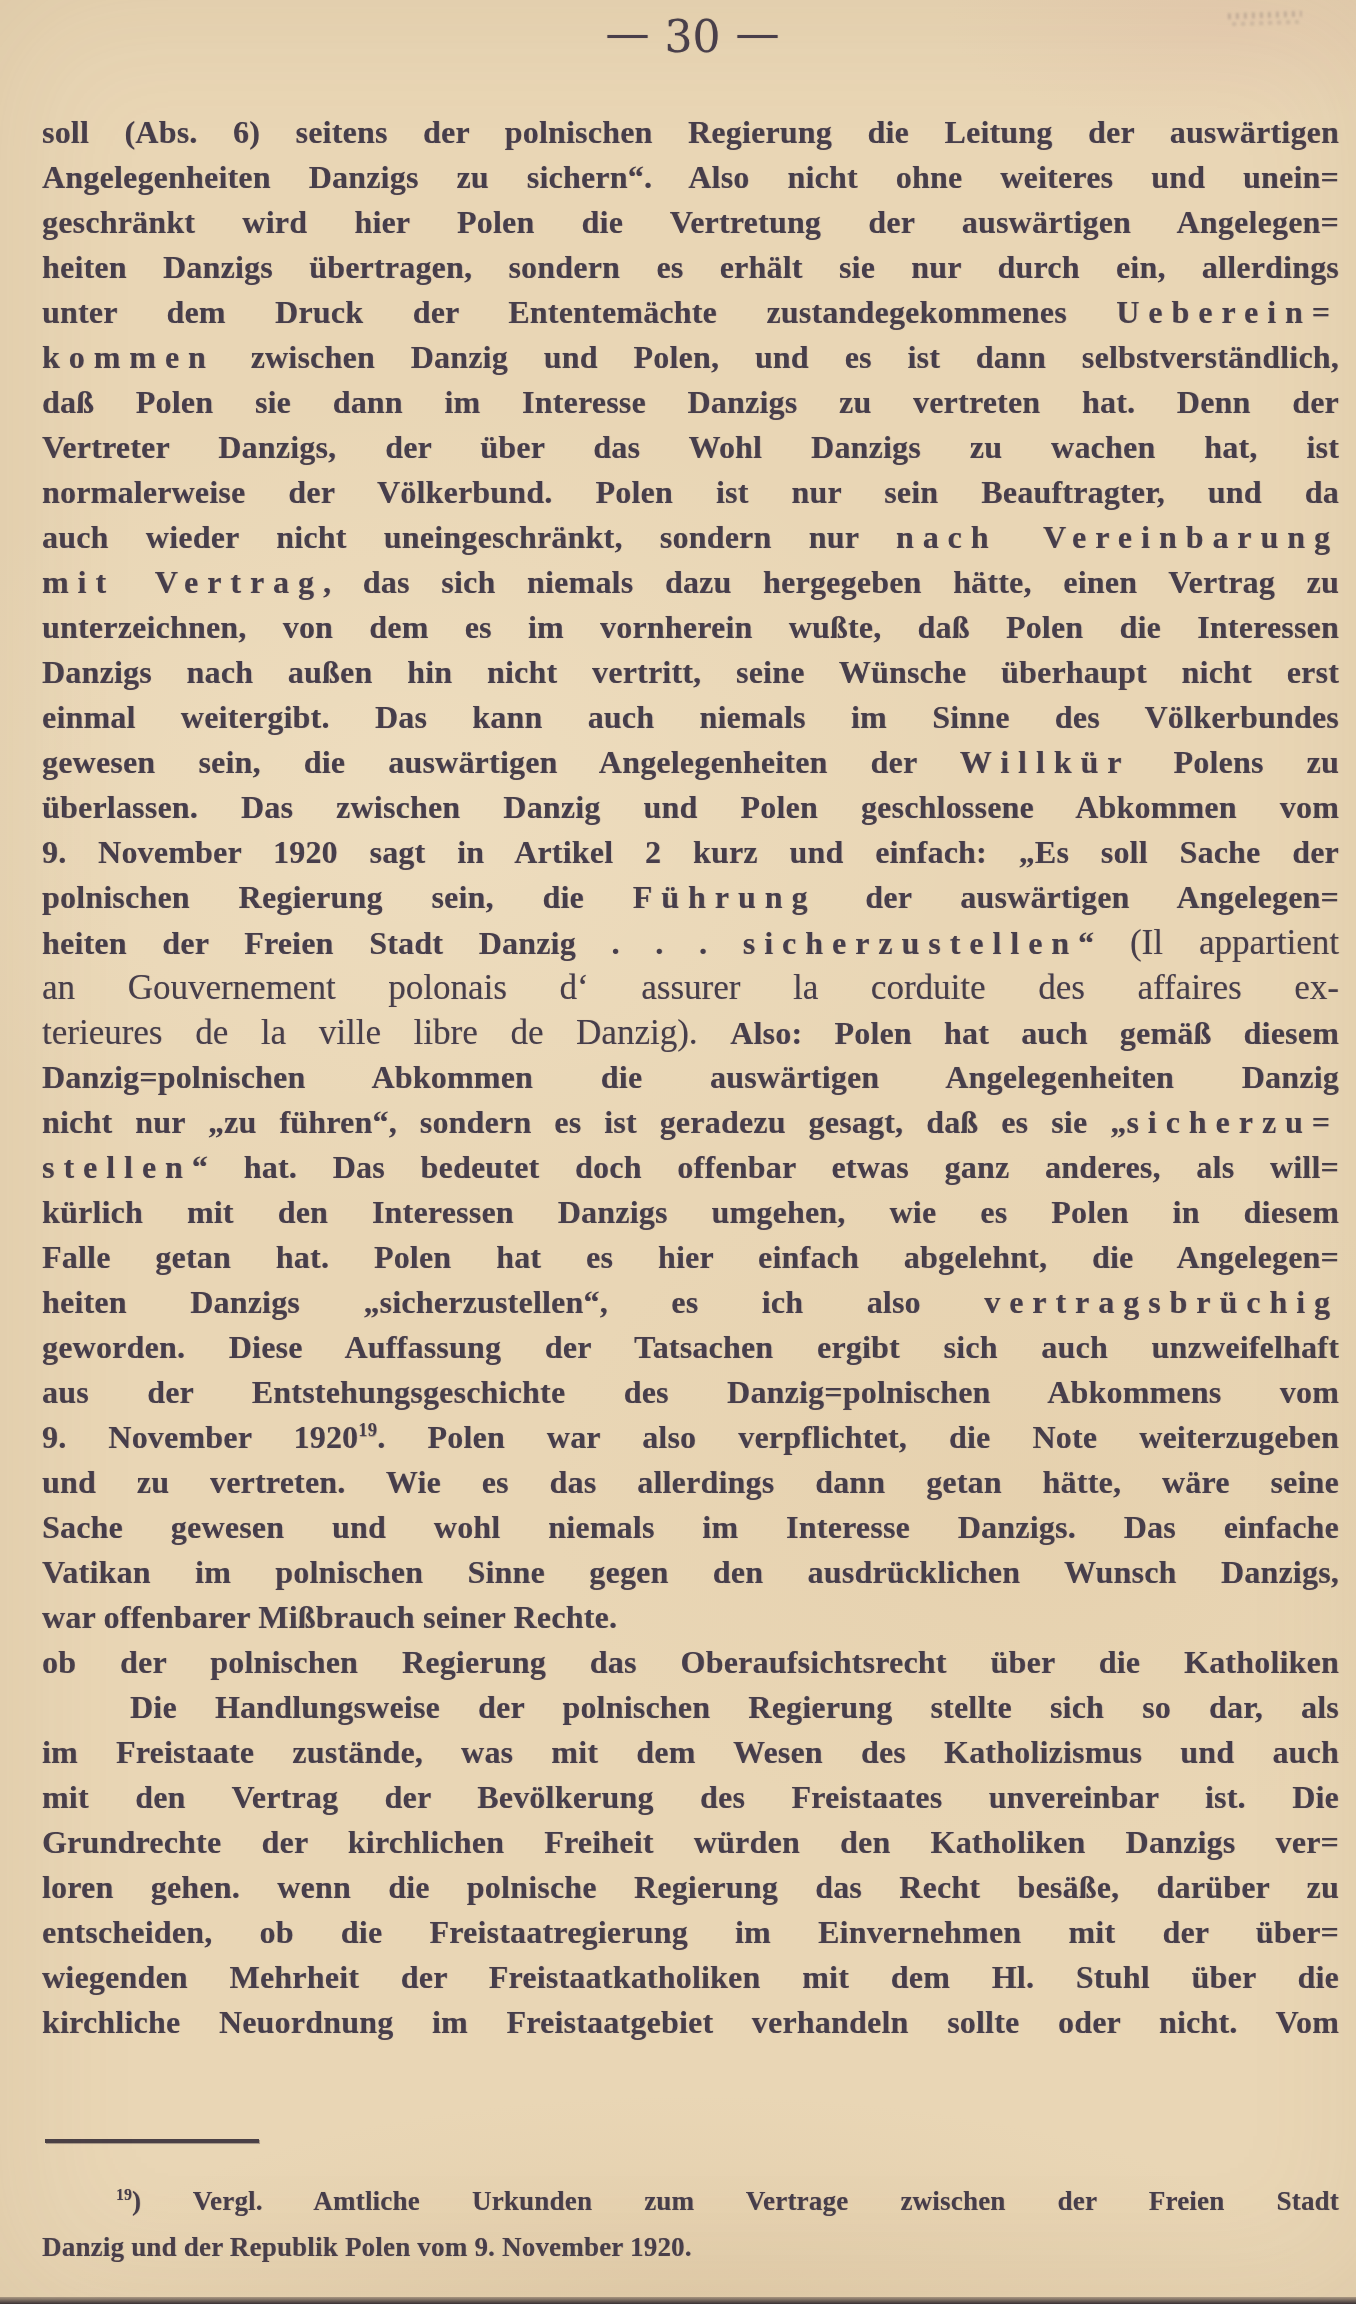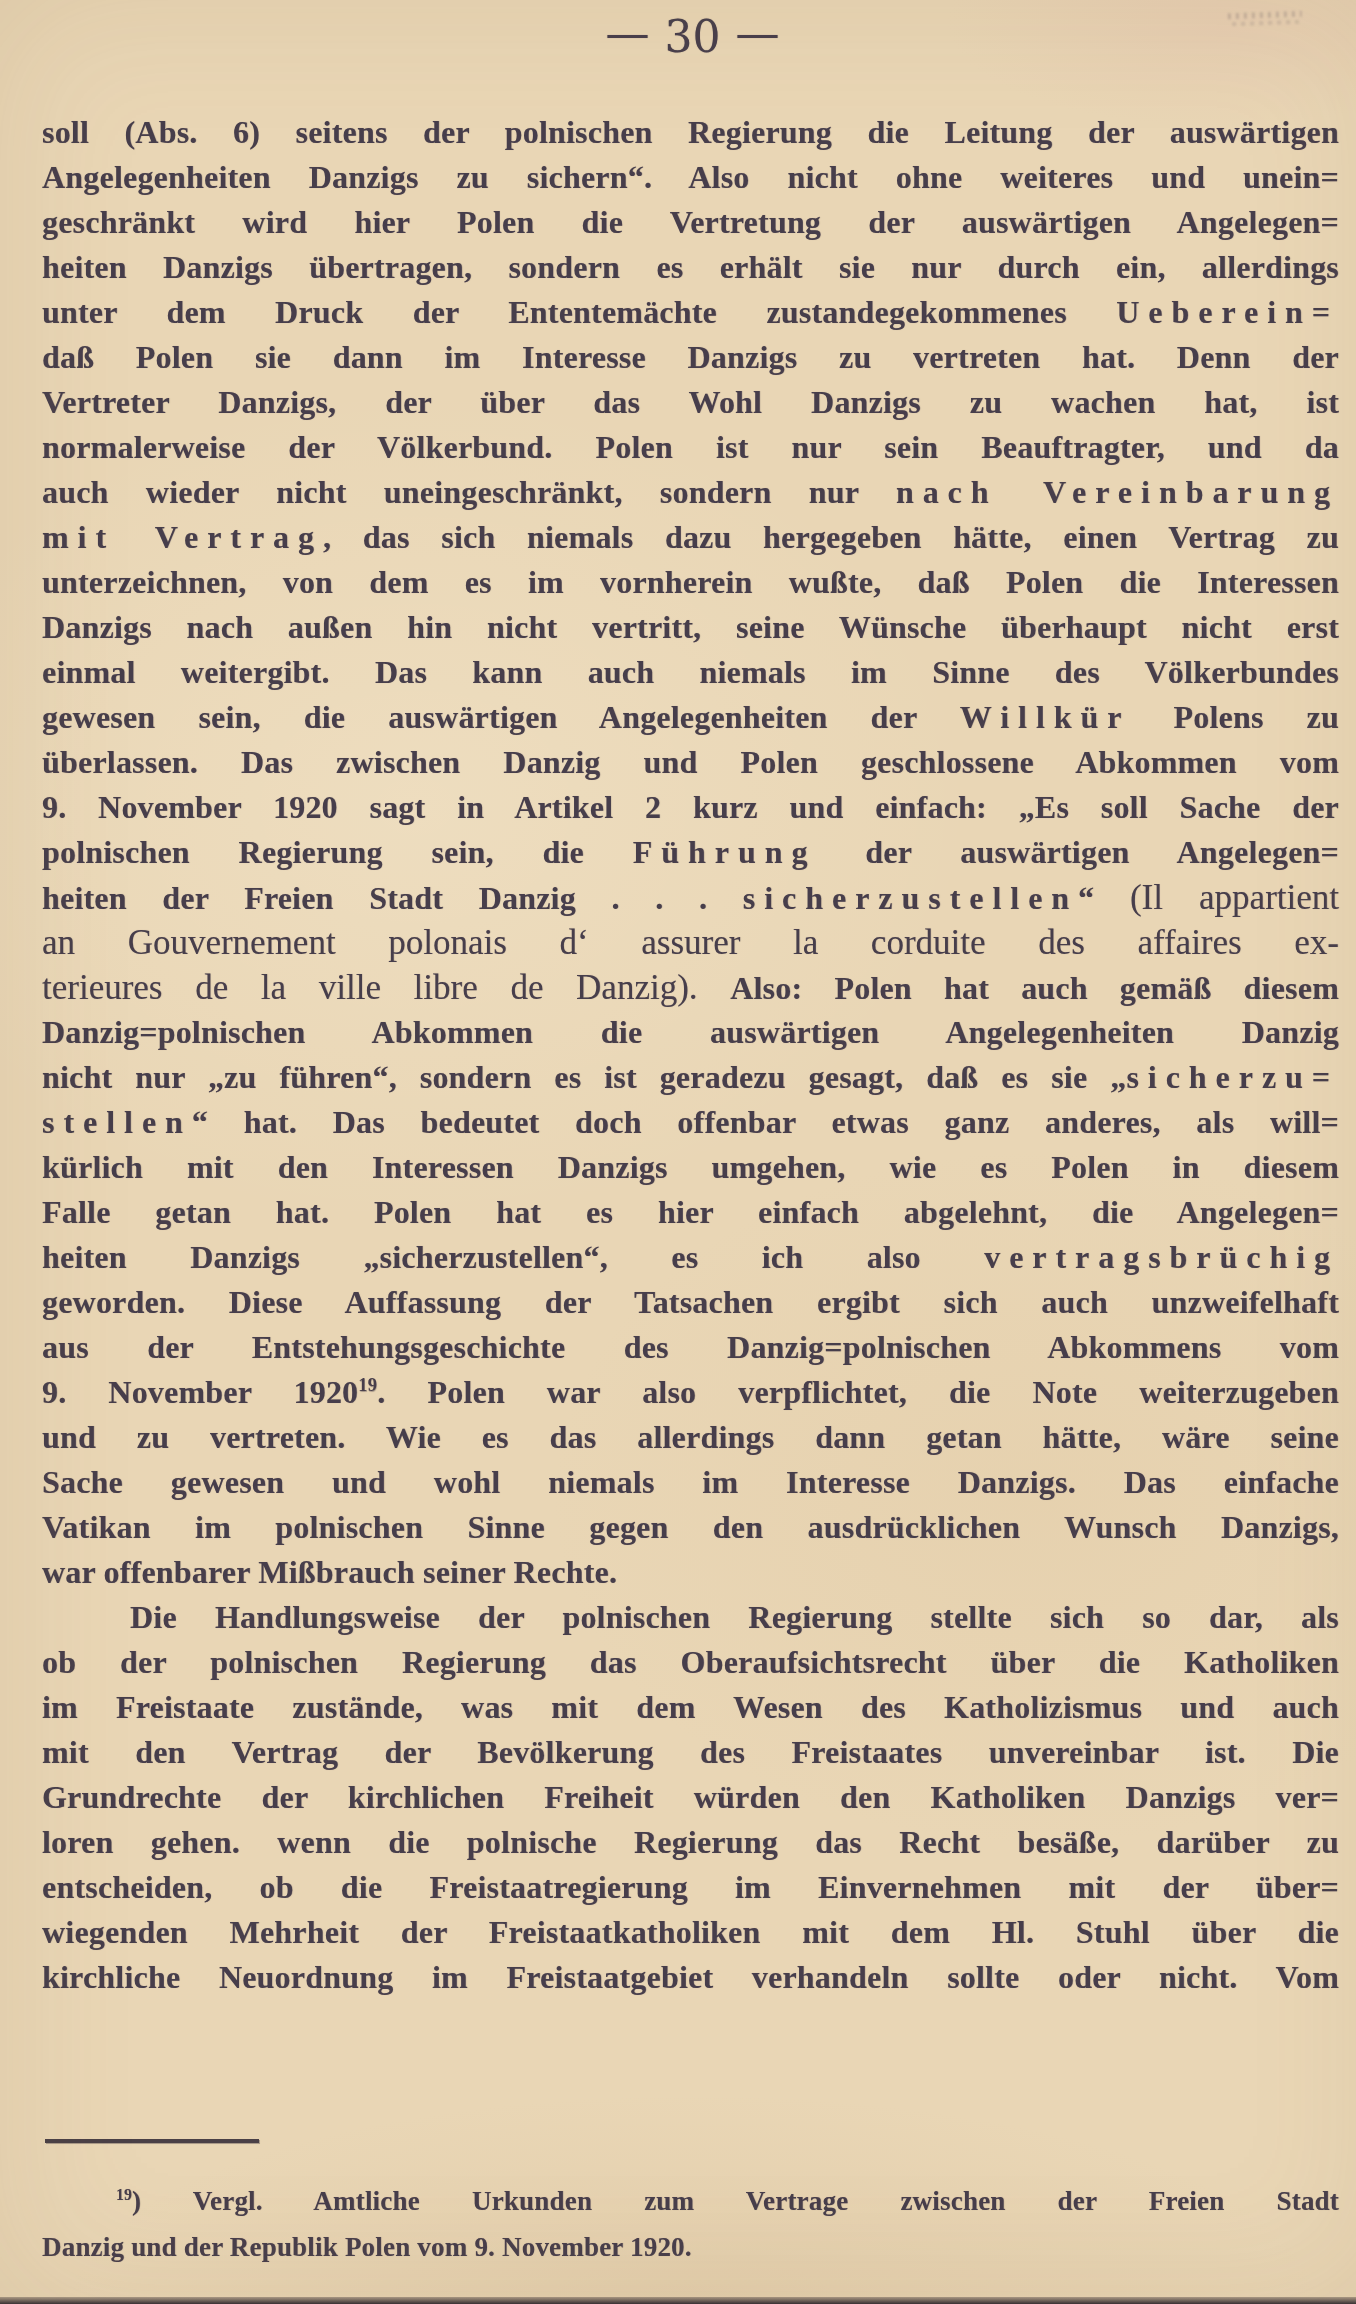--- a/index.html
+++ b/index.html
@@ -136,20 +136,21 @@
   </div>
 
   <div class="bleedthrough-smudge"></div>
 
   <div class="body-text">
       <div class="line"><span>soll (Abs. 6) seitens der polnischen Regierung die Leitung der auswärtigen</span></div>
       <div class="line"><span>Angelegenheiten Danzigs zu sichern“.  Also nicht ohne weiteres und unein=</span></div>
       <div class="line"><span>geschränkt wird hier Polen die Vertretung der auswärtigen Angelegen=</span></div>
       <div class="line"><span>heiten Danzigs übertragen, sondern es erhält sie nur durch ein, allerdings</span></div>
       <div class="line"><span>unter dem Druck der Ententemächte zustandegekommenes </span><span class="sp">Ueberein=</span></div>
+      <div class="line"><span class="sp">kommen</span><span> zwischen Danzig und Polen, und es ist dann selbstverständlich,</span></div>
       <div class="line"><span>daß Polen sie dann im Interesse Danzigs zu vertreten hat.  Denn der</span></div>
       <div class="line"><span>Vertreter Danzigs, der über das Wohl Danzigs zu wachen hat, ist</span></div>
       <div class="line"><span>normalerweise der Völkerbund. Polen ist nur sein Beauftragter, und da</span></div>
       <div class="line"><span>auch wieder nicht uneingeschränkt, sondern nur </span><span class="sp">nach Vereinbarung</span></div>
       <div class="line"><span class="sp">mit Vertrag</span><span>, das sich niemals dazu hergegeben hätte, einen Vertrag zu</span></div>
       <div class="line"><span>unterzeichnen, von dem es im vornherein wußte, daß Polen die Interessen</span></div>
       <div class="line"><span>Danzigs nach außen hin nicht vertritt, seine Wünsche überhaupt nicht erst</span></div>
       <div class="line"><span>einmal weitergibt.  Das kann auch niemals im Sinne des Völkerbundes</span></div>
       <div class="line"><span>gewesen sein, die auswärtigen Angelegenheiten der </span><span class="sp">Willkür</span><span> Polens zu</span></div>
       <div class="line"><span>überlassen.  Das zwischen Danzig und Polen geschlossene Abkommen vom</span></div>
@@ -164,22 +165,22 @@
       <div class="line"><span>kürlich mit den Interessen Danzigs umgehen, wie es Polen in diesem</span></div>
       <div class="line"><span>Falle getan hat.  Polen hat es hier einfach abgelehnt, die Angelegen=</span></div>
       <div class="line"><span>heiten Danzigs „sicherzustellen“, es ich also </span><span class="sp">vertragsbrüchig</span></div>
       <div class="line"><span>geworden.  Diese Auffassung der Tatsachen ergibt sich auch unzweifelhaft</span></div>
       <div class="line"><span>aus der Entstehungsgeschichte des Danzig=polnischen Abkommens vom</span></div>
       <div class="line"><span>9. November 1920</span><sup>19</sup><span>.  Polen war also verpflichtet, die Note weiterzugeben</span></div>
       <div class="line"><span>und zu vertreten. Wie es das allerdings dann getan hätte, wäre seine</span></div>
       <div class="line"><span>Sache gewesen und wohl niemals im Interesse Danzigs.  Das einfache</span></div>
       <div class="line"><span>Vatikan im polnischen Sinne gegen den ausdrücklichen Wunsch Danzigs,</span></div>
       <div class="line end"><span>war offenbarer Mißbrauch seiner Rechte.</span></div>
+      <div class="line"><span>ob der polnischen Regierung das Oberaufsichtsrecht über die Katholiken</span></div>
       <div class="line indent"><span>Die Handlungsweise der polnischen Regierung stellte sich so dar, als</span></div>
-      <div class="line"><span>ob der polnischen Regierung das Oberaufsichtsrecht über die Katholiken</span></div>
       <div class="line"><span>im Freistaate zustände, was mit dem Wesen des Katholizismus und auch</span></div>
       <div class="line"><span>mit den Vertrag der Bevölkerung des Freistaates unvereinbar ist.  Die</span></div>
       <div class="line"><span>Grundrechte der kirchlichen Freiheit würden den Katholiken Danzigs ver=</span></div>
       <div class="line"><span>loren gehen. wenn die polnische Regierung das Recht besäße, darüber zu</span></div>
       <div class="line"><span>entscheiden, ob die Freistaatregierung im Einvernehmen mit der über=</span></div>
       <div class="line"><span>wiegenden Mehrheit der Freistaatkatholiken mit dem Hl. Stuhl über die</span></div>
       <div class="line"><span>kirchliche Neuordnung im Freistaatgebiet verhandeln sollte oder nicht. Vom</span></div>
     </div>
 
   <div class="footnote-separator"></div>

